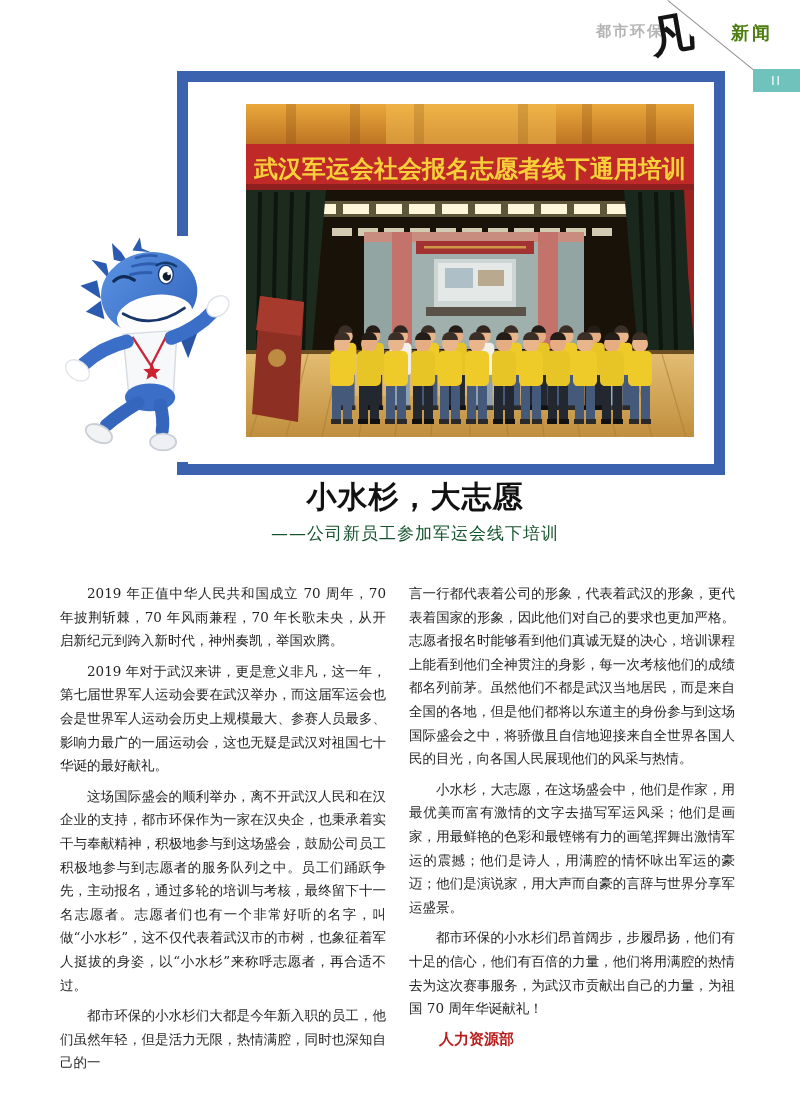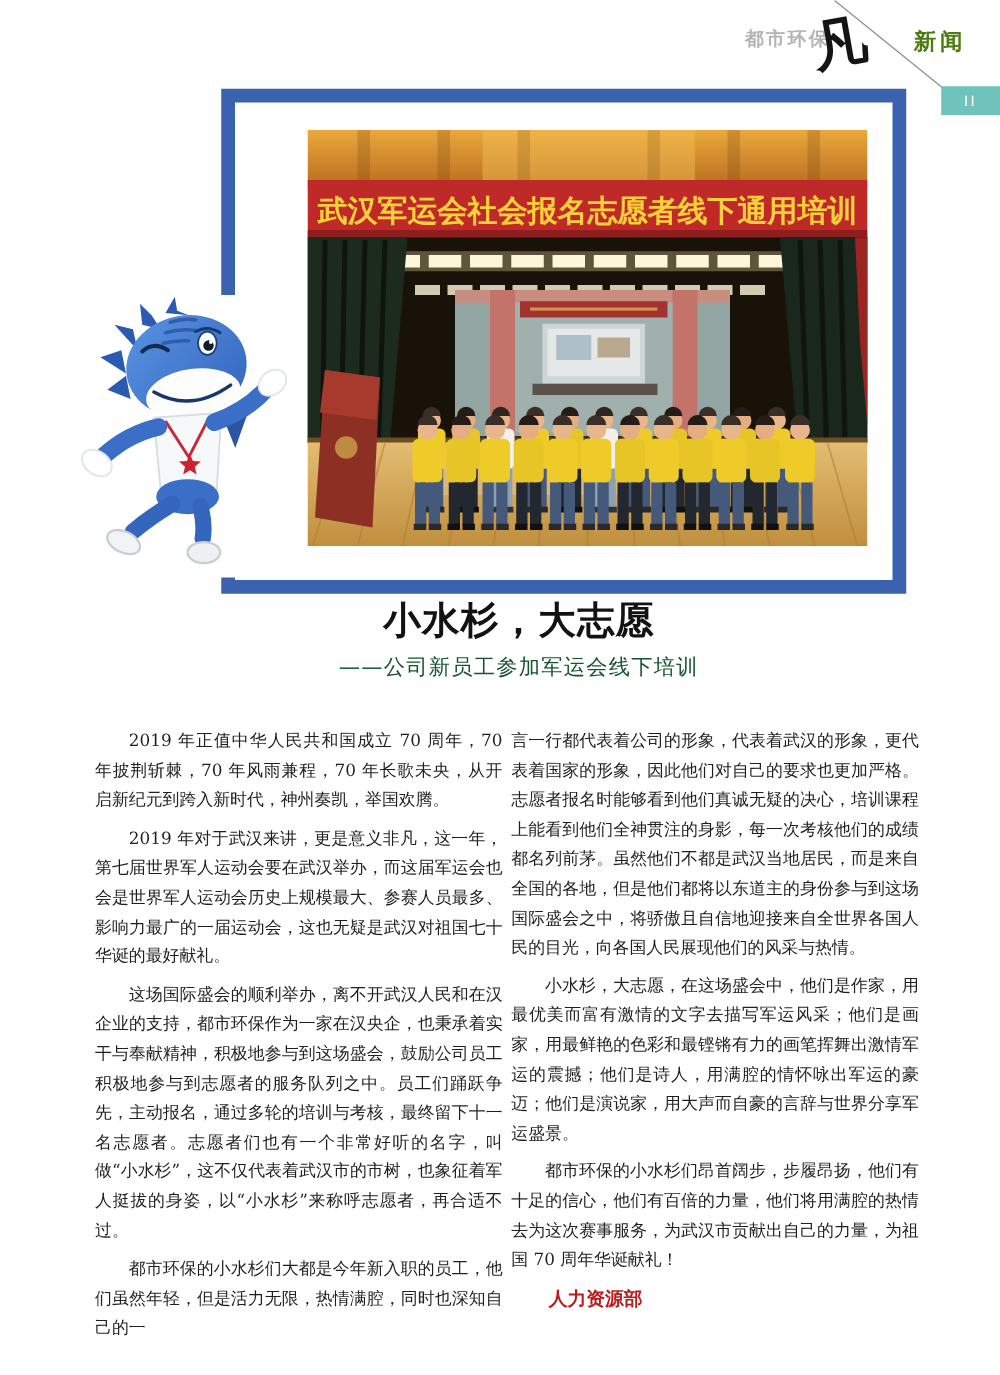--- a/index.html
+++ b/index.html
@@ -60,21 +60,21 @@
     margin-top:6px; font-size:17px; color:#14532d; letter-spacing:1px;
     font-family:"DejaVu Sans","Liberation Sans",sans-serif;
   }
   
   .col {
     position:absolute; top:582px; width:326px;
     font-family:"DejaVu Serif","Liberation Serif",serif;
     font-size:13.5px; line-height:23.6px; color:#1f1f1f;
     text-align:justify;
   }
-  .col-left  { left:76px; }
+  .col-left  { left:60px; }
   .col-right { left:409px; }
   .col p { margin:0 0 7px 0; text-indent:2em; }
   .col p.noindent { text-indent:0; }
   .signature {
     margin-top:8px; text-indent:0;
     font-family:"DejaVu Sans","Liberation Sans",sans-serif;
     font-weight:bold; font-size:15px; color:#b91c1c;
   }
 </style>
 </head>

